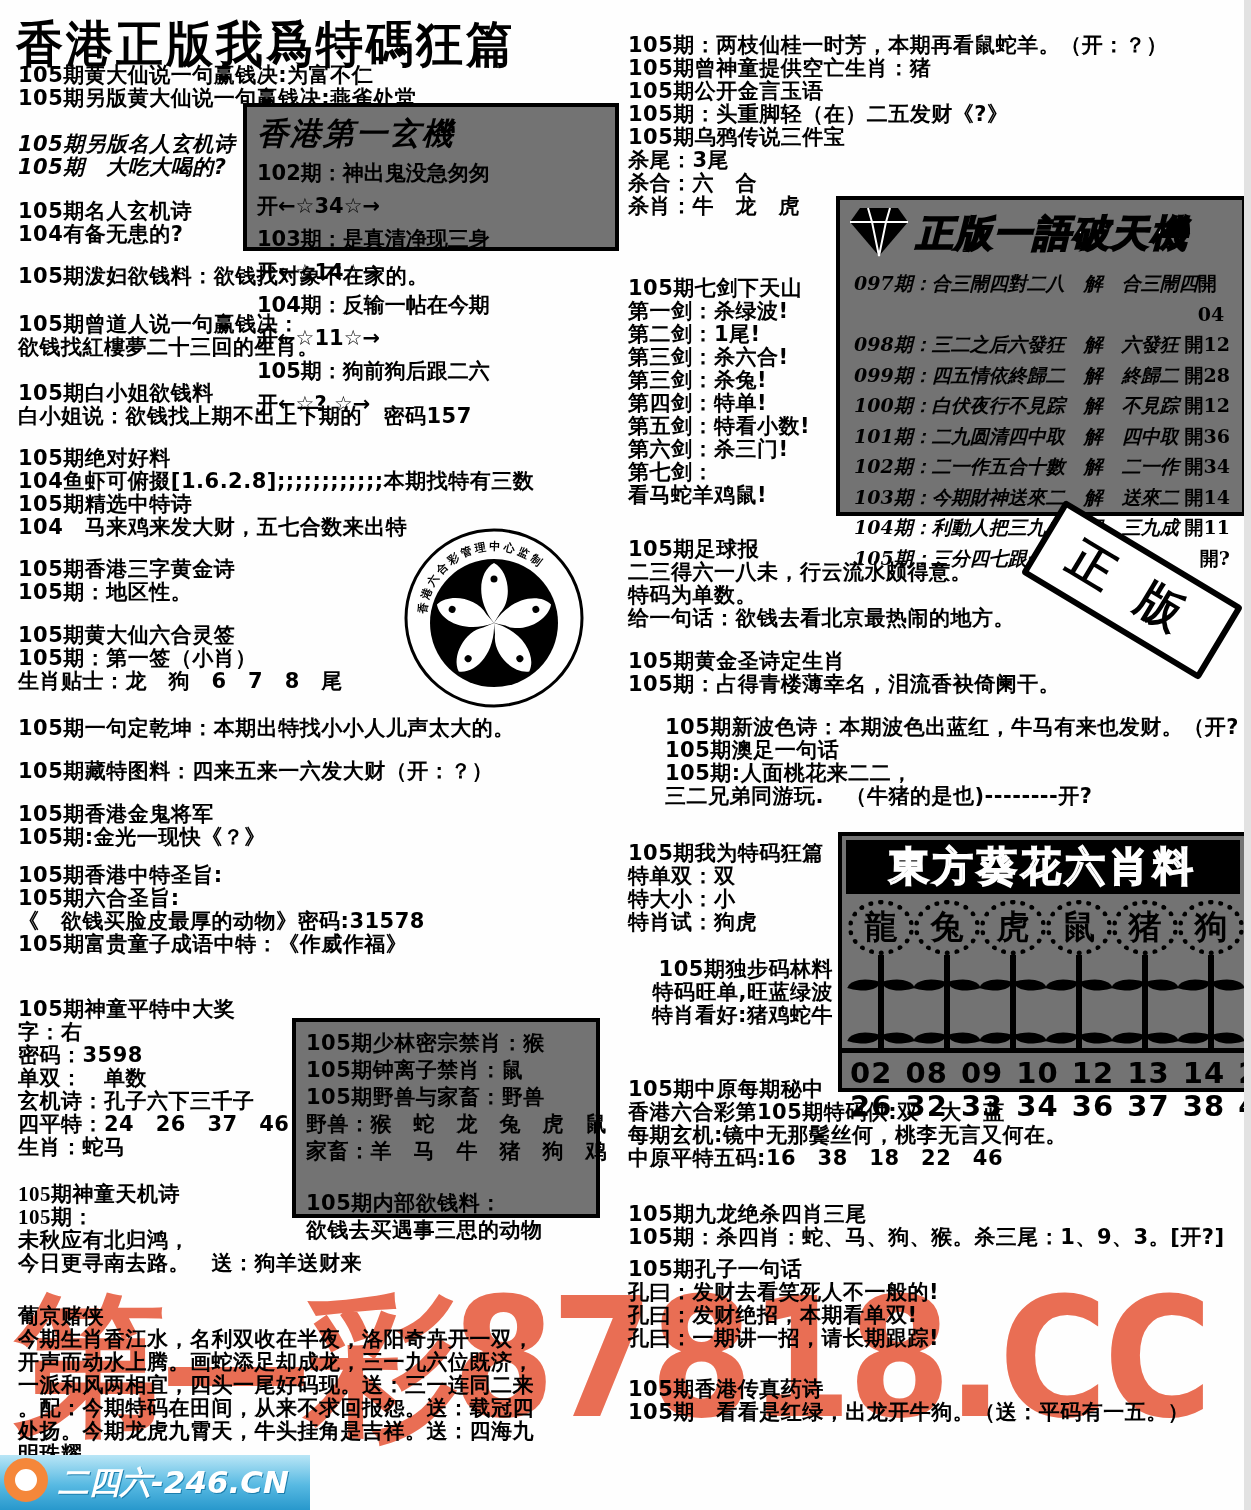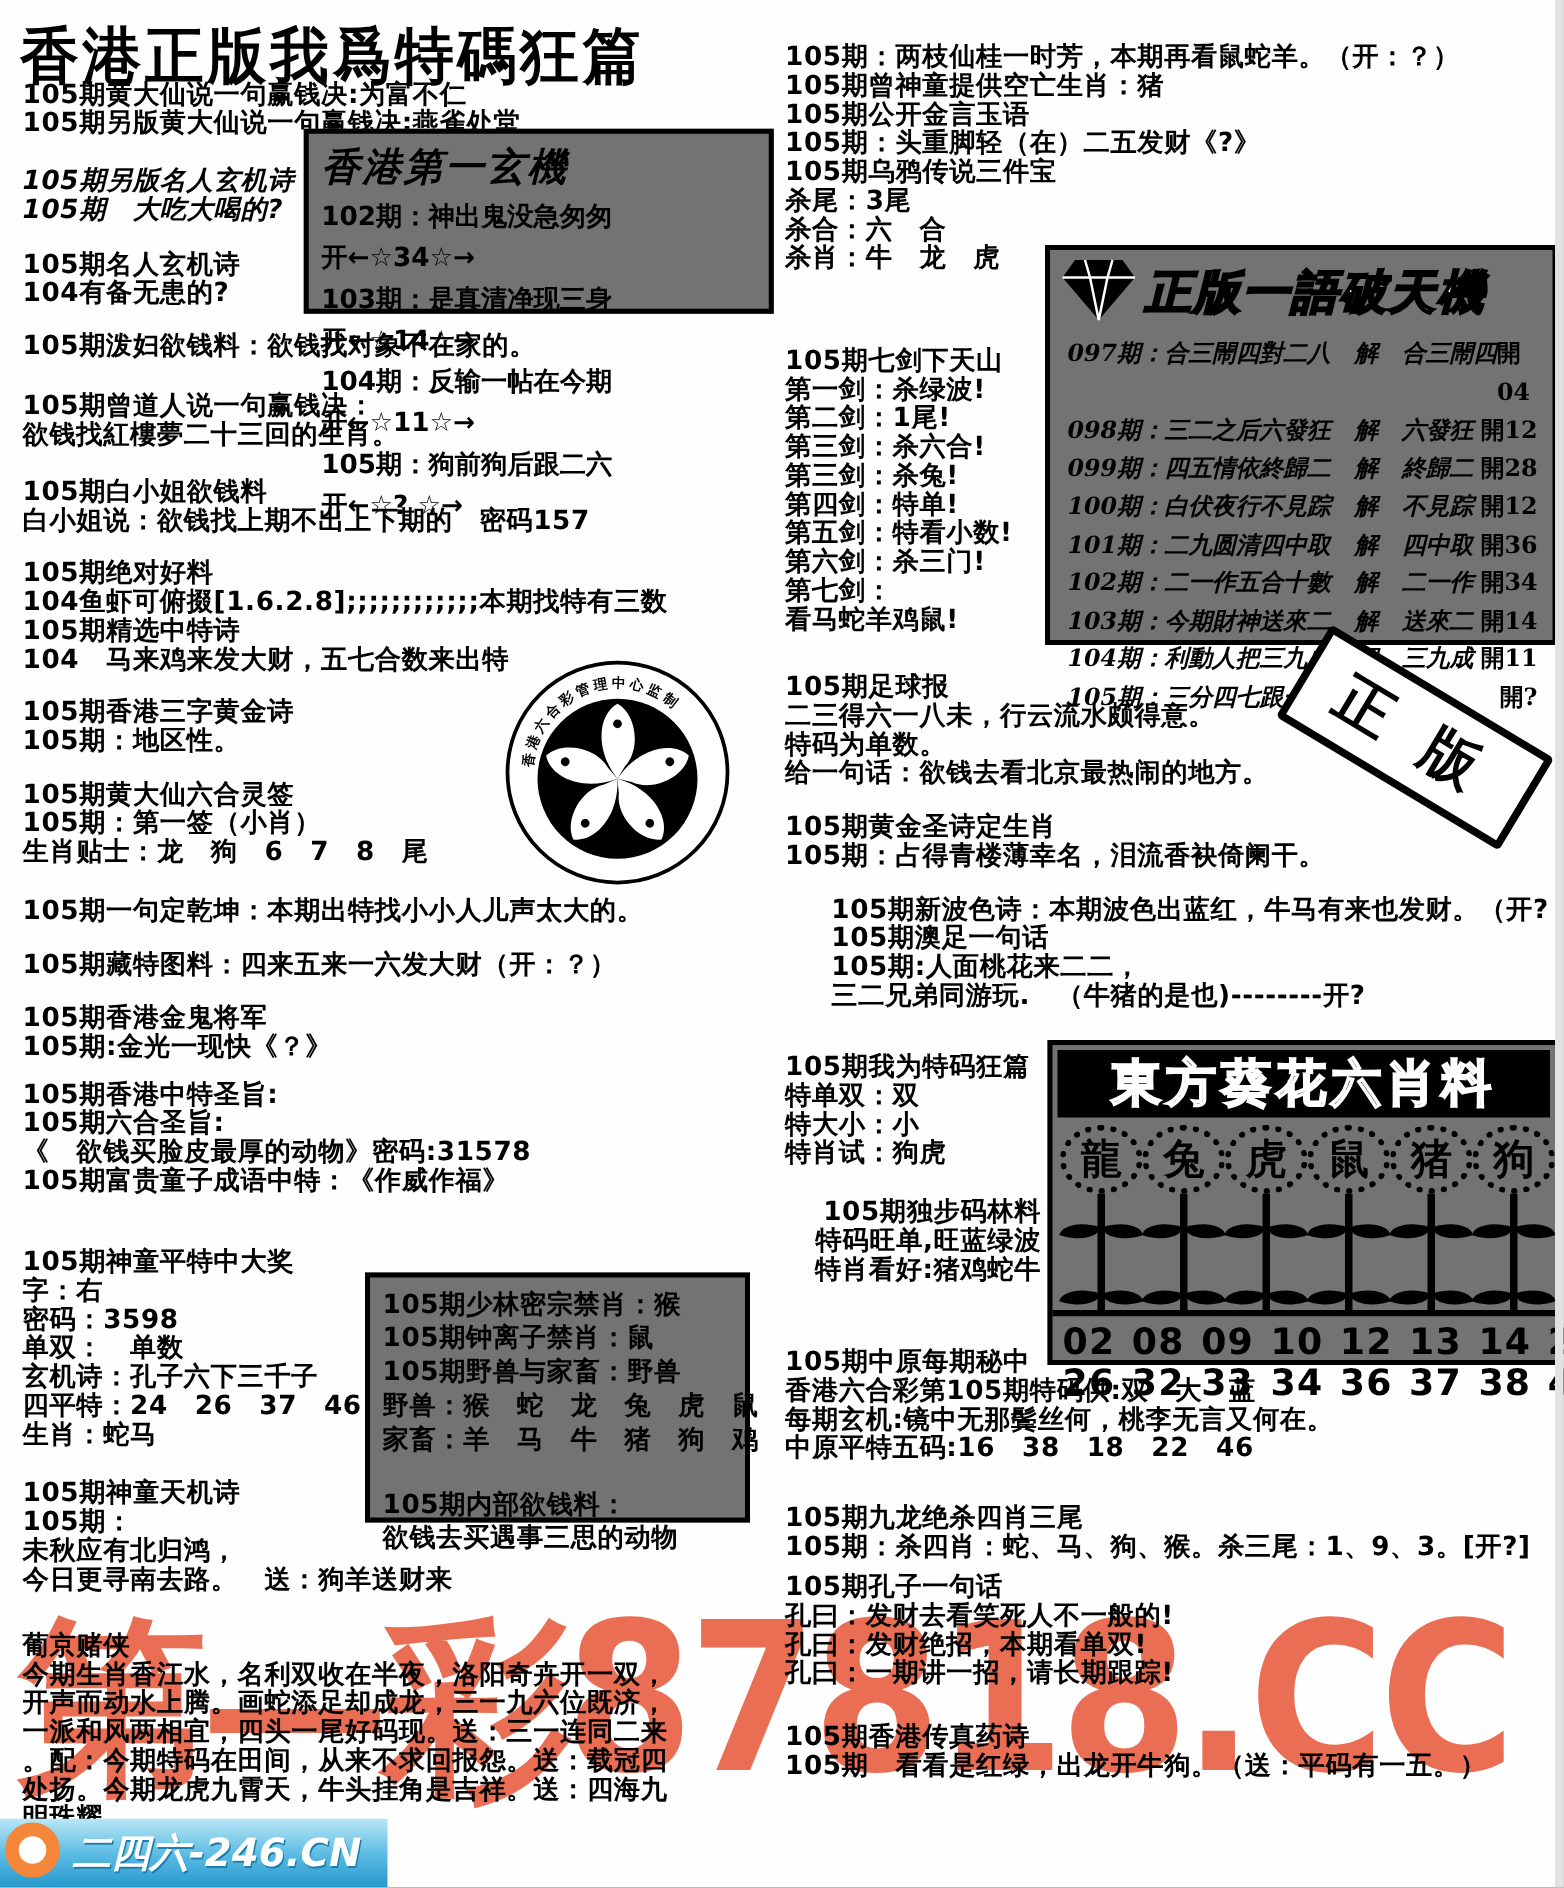--- a/index.html
+++ b/index.html
@@ -116,21 +116,21 @@
     </div>
   <div class="block" style="left:18px;top:998px;">
       <div class="line">105期神童平特中大奖</div>
       <div class="line">字：右</div>
       <div class="line">密码：3598</div>
       <div class="line">单双：　单数</div>
       <div class="line">玄机诗：孔子六下三千子</div>
       <div class="line">四平特：24　26　37　46</div>
       <div class="line">生肖：蛇马</div>
     </div>
-  <div class="block" style="left:18px;top:1183px;">
+  <div class="block" style="left:18px;top:1183px;font-family:Liberation Serif, serif;">
       <div class="line">105期神童天机诗</div>
       <div class="line">105期：</div>
       <div class="line">未秋应有北归鸿，</div>
       <div class="line">今日更寻南去路。　送：狗羊送财来</div>
     </div>
   <div class="block" style="left:18px;top:1305px;">
       <div class="line">葡京赌侠</div>
       <div class="line">今期生肖香江水，名利双收在半夜，洛阳奇卉开一双，</div>
       <div class="line">开声而动水上腾。画蛇添足却成龙，三一九六位既济，</div>
       <div class="line">一派和风两相宜，四头一尾好码现。送：三一连同二来</div>

